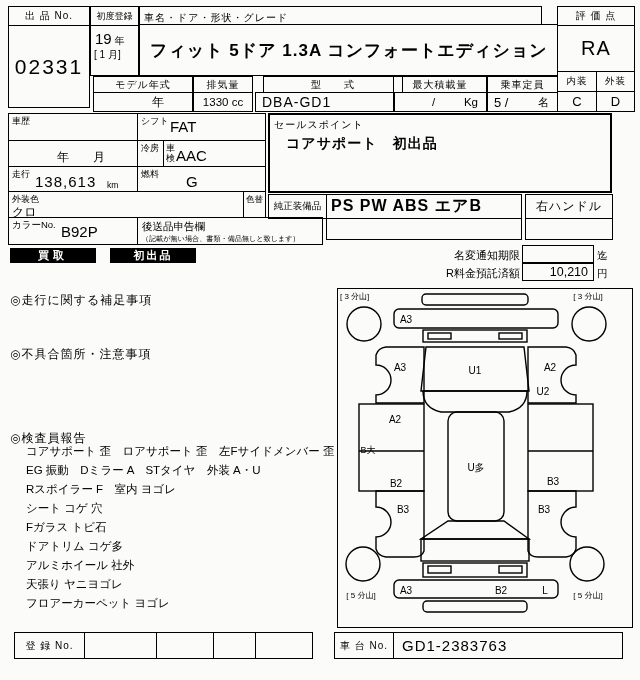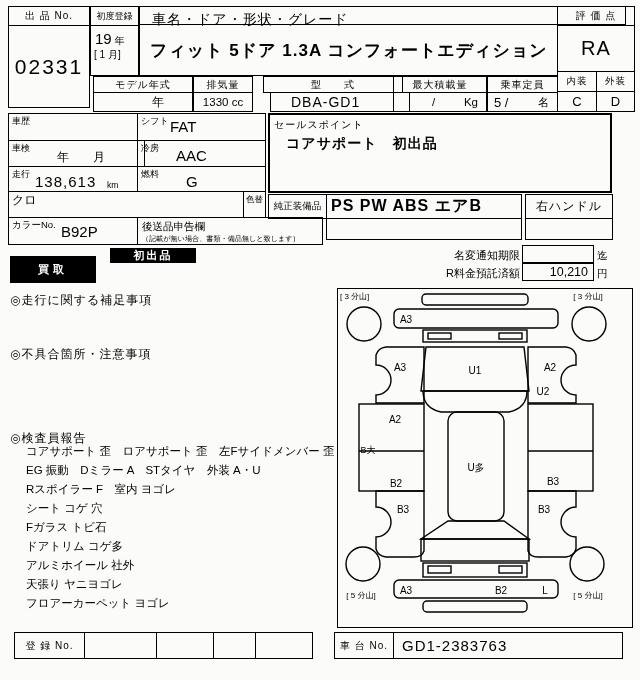--- a/index.html
+++ b/index.html
@@ -27,32 +27,32 @@
 
 <div class="cell hdr" style="left:8px;top:6px;width:82px;height:20px;">出 品 No.</div>
 <div class="cell center" style="left:8px;top:25px;width:82px;height:83px;font-size:21px;letter-spacing:2px;">02331</div>
 
 <div class="cell hdr" style="left:90px;top:6px;width:49px;height:20px;font-size:9px;letter-spacing:0;">初度登録</div>
 <div class="cell" style="left:90px;top:25px;width:49px;height:51px;">
   <div style="font-size:10px;padding:4px 0 0 4px;"><span style="font-size:15px;">19</span> <span>年</span></div>
   <div style="font-size:10px;padding-left:3px;">[ 1 月]</div>
 </div>
 
-<div class="cell" style="left:139px;top:6px;width:487px;height:19px;font-size:14px;padding:4px 0 0 12px;letter-spacing:1px;">車名・ドア・形状・グレード</div>
+<div class="cell" style="left:139px;top:6px;width:403px;height:19px;font-size:10px;padding:4px 0 0 4px;letter-spacing:1px;">車名・ドア・形状・グレード</div>
 <div class="cell" style="left:139px;top:24px;width:419px;height:52px;font-size:17px;font-weight:600;letter-spacing:1px;display:flex;align-items:center;padding-left:10px;">フィット 5ドア 1.3A コンフォートエディション</div>
 
 <div class="cell hdr" style="left:93px;top:76px;width:100px;height:17px;">モデル年式</div>
 <div class="cell hdr" style="left:193px;top:76px;width:60px;height:17px;">排気量</div>
 <div class="cell hdr" style="left:263px;top:76px;width:140px;height:17px;">型　　式</div>
 <div class="cell hdr" style="left:393px;top:76px;width:94px;height:17px;">最大積載量</div>
 <div class="cell hdr" style="left:487px;top:76px;width:71px;height:17px;">乗車定員</div>
 
 <div class="cell" style="left:93px;top:92px;width:100px;height:20px;font-size:12px;display:flex;align-items:center;justify-content:flex-end;padding-right:28px;">年</div>
 <div class="cell center" style="left:193px;top:92px;width:60px;height:20px;font-size:11.5px;">1330 cc</div>
-<div class="cell" style="left:270px;top:92px;width:140px;height:20px;font-size:14px;display:flex;align-items:center;padding-left:20px;letter-spacing:1px;">DBA-GD1</div>
+<div class="cell" style="left:255px;top:92px;width:140px;height:20px;font-size:14px;display:flex;align-items:center;padding-left:6px;letter-spacing:1px;">DBA-GD1</div>
 <div class="cell" style="left:393px;top:92px;width:94px;height:20px;font-size:11.5px;display:flex;align-items:center;justify-content:space-between;padding:0 8px 0 38px;">
   <span>/</span>
     <span>Kg</span>
 </div>
 <div class="cell" style="left:487px;top:92px;width:71px;height:20px;font-size:13px;display:flex;align-items:center;justify-content:space-between;padding:0 8px 0 6px;">
   <span>5 /</span>
     <span style="font-size:11px;">名</span>
 </div>
 
 <div class="cell hdr" style="left:557px;top:6px;width:78px;height:20px;">評 価 点</div>
@@ -63,40 +63,41 @@
 <div class="cell center" style="left:596px;top:91px;width:39px;height:21px;font-size:13px;">D</div>
 
 <div class="cell" style="left:8px;top:113px;width:130px;height:28px;">
   <div class="lbl-sm">車歴</div>
 </div>
 <div class="cell" style="left:137px;top:113px;width:129px;height:28px;">
   <span class="lbl-sm" style="position:absolute;">シフト</span>
   <span style="position:absolute;left:32px;top:4px;font-size:15px;">FAT</span>
 </div>
 
-<div class="cell" style="left:8px;top:140px;width:137px;height:27px;">
+<div class="cell" style="left:8px;top:140px;width:156px;height:27px;text-align:right;">
   <span class="lbl-sm" style="position:absolute;">車検</span>
   <span style="position:absolute;left:48px;top:8px;font-size:12px;">年　　月</span>
 </div>
 <div class="cell" style="left:137px;top:140px;width:129px;height:27px;">
   <span class="lbl-sm" style="position:absolute;">冷房</span>
   <span style="position:absolute;left:38px;top:6px;font-size:15px;">AAC</span>
 </div>
 
 <div class="cell" style="left:8px;top:166px;width:130px;height:26px;">
   <span class="lbl-sm" style="position:absolute;">走行</span>
   <span style="position:absolute;left:26px;top:6px;font-size:15px;letter-spacing:1px;">138,613</span>
   <span style="position:absolute;left:98px;top:13px;font-size:8.5px;">km</span>
 </div>
 <div class="cell" style="left:137px;top:166px;width:129px;height:26px;">
   <span class="lbl-sm" style="position:absolute;">燃料</span>
   <span style="position:absolute;left:48px;top:6px;font-size:15px;">G</span>
 </div>
 
 <div class="cell" style="left:8px;top:191px;width:236px;height:27px;">
+  <div class="lbl-sm">外装色</div>
   <div style="font-size:12px;padding-left:3px;">クロ</div>
 </div>
 <div class="cell" style="left:243px;top:191px;width:23px;height:27px;font-size:8.5px;padding:2px 0 0 2px;">色替</div>
 
 <div class="cell" style="left:8px;top:217px;width:130px;height:28px;">
   <span class="lbl-sm" style="position:absolute;font-size:9.5px;">カラーNo.</span>
   <span style="position:absolute;left:52px;top:5px;font-size:15px;">B92P</span>
 </div>
 <div class="cell" style="left:137px;top:217px;width:186px;height:28px;">
   <div style="font-size:10.5px;padding:2px 0 0 4px;">後送品申告欄</div>
@@ -107,21 +108,21 @@
   <div style="font-size:10px;padding:3px 0 0 4px;letter-spacing:1px;">セールスポイント</div>
   <div style="font-size:14px;font-weight:600;padding:3px 0 0 16px;letter-spacing:1px;">コアサポート　初出品</div>
 </div>
 
 <div class="cell hdr" style="left:268px;top:194px;width:59px;height:25px;font-size:9.5px;letter-spacing:0;">純正装備品</div>
 <div class="cell" style="left:326px;top:194px;width:196px;height:25px;font-size:16px;font-weight:600;display:flex;align-items:center;padding-left:4px;letter-spacing:1px;">PS PW ABS エアB</div>
 <div class="cell" style="left:326px;top:218px;width:196px;height:22px;"></div>
 <div class="cell center" style="left:525px;top:194px;width:88px;height:25px;font-size:12px;letter-spacing:1px;">右ハンドル</div>
 <div class="cell" style="left:525px;top:218px;width:88px;height:22px;"></div>
 
-<div class="badge" style="left:10px;top:256px;width:86px;height:27px;">買取</div>
+<div class="badge" style="left:10px;top:248px;width:86px;height:15px;">買取</div>
 <div class="badge" style="left:110px;top:248px;width:86px;height:15px;letter-spacing:2px;">初出品</div>
 
 <div class="abs" style="left:415px;top:248px;width:105px;font-size:11px;text-align:right;">名変通知期限</div>
 <div class="cell" style="left:522px;top:245px;width:72px;height:18px;font-size:12px;text-align:right;padding-right:3px;"></div>
 <div class="abs" style="left:597px;top:249px;font-size:10.5px;">迄</div>
 
 <div class="abs" style="left:415px;top:266px;width:105px;font-size:11px;text-align:right;">R料金預託済額</div>
 <div class="cell" style="left:522px;top:263px;width:72px;height:18px;font-size:12.5px;text-align:right;padding:1px 5px 0 0;">10,210</div>
 <div class="abs" style="left:597px;top:267px;font-size:10.5px;">円</div>
 

